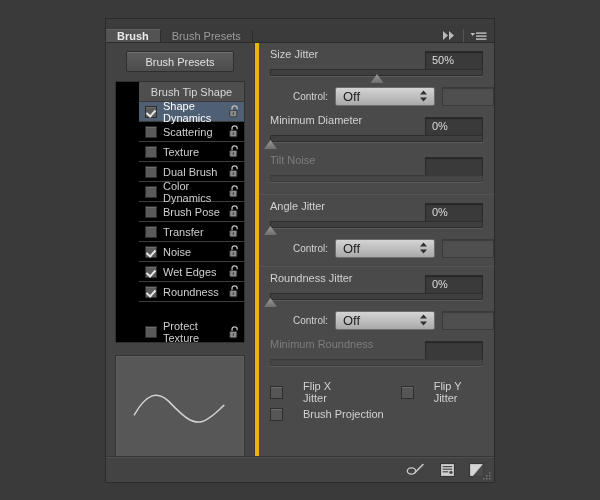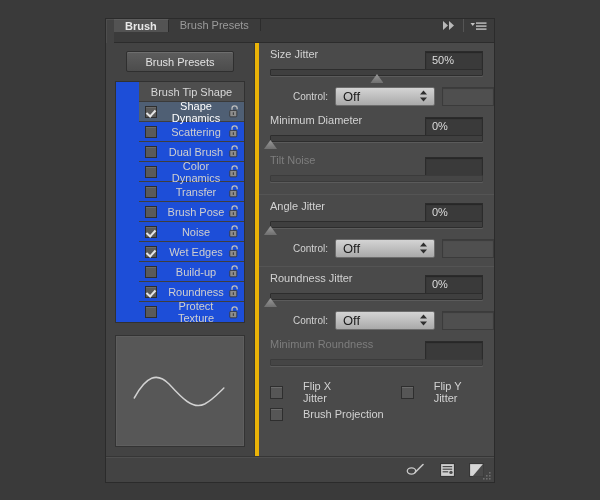--- a/index.html
+++ b/index.html
@@ -19,24 +19,23 @@
     border: 1px solid #2b2b2b;
     box-shadow: 0 0 0 1px #4e4e4e inset;
     display: flex; flex-direction: column;
   }
 
   
   #tabbar {
     height: 24px;
     background: #3b3b3b;
     border-bottom: 1px solid #2c2c2c;
-    display: flex; align-items: flex-start;
+    display: flex; align-items: flex-end;
     position: relative;
     flex: 0 0 auto;
-    margin-left: 8px;
   }
   .tab {
     display: flex; align-items: center;
     padding: 0 11px;
     font-size: 11px;
     color: #9b9b9b;
     border-right: 1px solid #2c2c2c;
     background: #3b3b3b;
     cursor: default;
   }
@@ -82,44 +81,44 @@
     box-shadow: 0 1px 0 #6e6e6e inset;
     border-radius: 2px;
     color: #e2e2e2; font-size: 11px;
     display: flex; align-items: center; justify-content: center;
     cursor: pointer;
   }
 
   
   #optlist {
     margin: 0 9px;
-    background: #1d4ed8;
+    background: #000000;
     border: 1px solid #313131;
     flex: 0 0 auto;
     padding-left: 23px;
   }
   .opt-header {
     height: 20px;
     display: flex; align-items: center; justify-content: center;
     font-size: 11px; color: #d8d8d8;
     background: #4e4e4e;
     border-bottom: 1px solid #3a3a3a;
   }
   .opt-row {
     height: 20px;
     display: flex; align-items: center;
     padding: 0 4px 0 6px;
     border-bottom: 1px solid #3e3e3e;
     font-size: 11px;
     color: #cfcfcf;
     cursor: pointer;
   }
-  .opt-row:last-child { border-bottom: none; }
+  .opt-row:last-child { border-bottom: none; margin-top: 20px; }
   .opt-row.selected { background: #4f5f74; color: #ffffff; }
-  .opt-row .lbl { flex: 1; margin-left: 6px; text-align: center; }
+  .opt-row .lbl { flex: 1; margin-left: 6px; }
 
   .cb {
     width: 12px; height: 12px;
     background: #5a5a5a;
     border: 1px solid #2e2e2e;
     box-shadow: 0 1px 0 #6b6b6b inset;
     position: relative;
     flex: 0 0 auto;
   }
   .cb.checked::after {
@@ -304,75 +303,75 @@
             <span class="cb"></span>
             <span class="lbl">Scattering</span>
             <span style="line-height: 0;"><svg width="11" height="13" viewBox="0 0 11 13">
                 <path d="M3 5.5 V3.4 A2.6 2.6 0 0 1 8.2 3.4 V4.2" fill="none" stroke="#bdbdbd" stroke-width="1.25"></path>
                 <rect x="0.8" y="5.4" width="7" height="6.4" rx="0.8" fill="#8d8d8d" stroke="#2f2f2f" stroke-width="0.8"></rect>
                 <rect x="3.8" y="7.3" width="1.1" height="2.6" fill="#3a3a3a"></rect>
               </svg></span>
           </div>
           <div class="opt-row">
             <span class="cb"></span>
+            <span class="lbl">Texture</span>
+            <span style="line-height: 0;"><svg width="11" height="13" viewBox="0 0 11 13">
+                <path d="M3 5.5 V3.4 A2.6 2.6 0 0 1 8.2 3.4 V4.2" fill="none" stroke="#bdbdbd" stroke-width="1.25"></path>
+                <rect x="0.8" y="5.4" width="7" height="6.4" rx="0.8" fill="#8d8d8d" stroke="#2f2f2f" stroke-width="0.8"></rect>
+                <rect x="3.8" y="7.3" width="1.1" height="2.6" fill="#3a3a3a"></rect>
+              </svg></span>
+          </div>
+          <div class="opt-row">
+            <span class="cb"></span>
             <span class="lbl">Dual Brush</span>
             <span style="line-height: 0;"><svg width="11" height="13" viewBox="0 0 11 13">
                 <path d="M3 5.5 V3.4 A2.6 2.6 0 0 1 8.2 3.4 V4.2" fill="none" stroke="#bdbdbd" stroke-width="1.25"></path>
                 <rect x="0.8" y="5.4" width="7" height="6.4" rx="0.8" fill="#8d8d8d" stroke="#2f2f2f" stroke-width="0.8"></rect>
                 <rect x="3.8" y="7.3" width="1.1" height="2.6" fill="#3a3a3a"></rect>
               </svg></span>
           </div>
           <div class="opt-row">
             <span class="cb"></span>
             <span class="lbl">Color Dynamics</span>
             <span style="line-height: 0;"><svg width="11" height="13" viewBox="0 0 11 13">
                 <path d="M3 5.5 V3.4 A2.6 2.6 0 0 1 8.2 3.4 V4.2" fill="none" stroke="#bdbdbd" stroke-width="1.25"></path>
                 <rect x="0.8" y="5.4" width="7" height="6.4" rx="0.8" fill="#8d8d8d" stroke="#2f2f2f" stroke-width="0.8"></rect>
                 <rect x="3.8" y="7.3" width="1.1" height="2.6" fill="#3a3a3a"></rect>
               </svg></span>
           </div>
           <div class="opt-row">
             <span class="cb"></span>
+            <span class="lbl">Brush Pose</span>
+            <span style="line-height: 0;"><svg width="11" height="13" viewBox="0 0 11 13">
+                <path d="M3 5.5 V3.4 A2.6 2.6 0 0 1 8.2 3.4 V4.2" fill="none" stroke="#bdbdbd" stroke-width="1.25"></path>
+                <rect x="0.8" y="5.4" width="7" height="6.4" rx="0.8" fill="#8d8d8d" stroke="#2f2f2f" stroke-width="0.8"></rect>
+                <rect x="3.8" y="7.3" width="1.1" height="2.6" fill="#3a3a3a"></rect>
+              </svg></span>
+          </div>
+          <div class="opt-row">
+            <span class="cb"></span>
             <span class="lbl">Transfer</span>
-            <span style="line-height: 0;"><svg width="11" height="13" viewBox="0 0 11 13">
-                <path d="M3 5.5 V3.4 A2.6 2.6 0 0 1 8.2 3.4 V4.2" fill="none" stroke="#bdbdbd" stroke-width="1.25"></path>
-                <rect x="0.8" y="5.4" width="7" height="6.4" rx="0.8" fill="#8d8d8d" stroke="#2f2f2f" stroke-width="0.8"></rect>
-                <rect x="3.8" y="7.3" width="1.1" height="2.6" fill="#3a3a3a"></rect>
-              </svg></span>
-          </div>
-          <div class="opt-row">
-            <span class="cb"></span>
-            <span class="lbl">Brush Pose</span>
             <span style="line-height: 0;"><svg width="11" height="13" viewBox="0 0 11 13">
                 <path d="M3 5.5 V3.4 A2.6 2.6 0 0 1 8.2 3.4 V4.2" fill="none" stroke="#bdbdbd" stroke-width="1.25"></path>
                 <rect x="0.8" y="5.4" width="7" height="6.4" rx="0.8" fill="#8d8d8d" stroke="#2f2f2f" stroke-width="0.8"></rect>
                 <rect x="3.8" y="7.3" width="1.1" height="2.6" fill="#3a3a3a"></rect>
               </svg></span>
           </div>
           <div class="opt-row">
             <span class="cb checked"></span>
             <span class="lbl">Noise</span>
             <span style="line-height: 0;"><svg width="11" height="13" viewBox="0 0 11 13">
                 <path d="M3 5.5 V3.4 A2.6 2.6 0 0 1 8.2 3.4 V4.2" fill="none" stroke="#bdbdbd" stroke-width="1.25"></path>
                 <rect x="0.8" y="5.4" width="7" height="6.4" rx="0.8" fill="#8d8d8d" stroke="#2f2f2f" stroke-width="0.8"></rect>
                 <rect x="3.8" y="7.3" width="1.1" height="2.6" fill="#3a3a3a"></rect>
               </svg></span>
           </div>
           <div class="opt-row">
             <span class="cb checked"></span>
             <span class="lbl">Wet Edges</span>
-            <span style="line-height: 0;"><svg width="11" height="13" viewBox="0 0 11 13">
-                <path d="M3 5.5 V3.4 A2.6 2.6 0 0 1 8.2 3.4 V4.2" fill="none" stroke="#bdbdbd" stroke-width="1.25"></path>
-                <rect x="0.8" y="5.4" width="7" height="6.4" rx="0.8" fill="#8d8d8d" stroke="#2f2f2f" stroke-width="0.8"></rect>
-                <rect x="3.8" y="7.3" width="1.1" height="2.6" fill="#3a3a3a"></rect>
-              </svg></span>
-          </div>
-          <div class="opt-row">
-            <span class="cb"></span>
-            <span class="lbl">Build-up</span>
             <span style="line-height: 0;"><svg width="11" height="13" viewBox="0 0 11 13">
                 <path d="M3 5.5 V3.4 A2.6 2.6 0 0 1 8.2 3.4 V4.2" fill="none" stroke="#bdbdbd" stroke-width="1.25"></path>
                 <rect x="0.8" y="5.4" width="7" height="6.4" rx="0.8" fill="#8d8d8d" stroke="#2f2f2f" stroke-width="0.8"></rect>
                 <rect x="3.8" y="7.3" width="1.1" height="2.6" fill="#3a3a3a"></rect>
               </svg></span>
           </div>
           <div class="opt-row">
             <span class="cb checked"></span>
             <span class="lbl">Roundness</span>
             <span style="line-height: 0;"><svg width="11" height="13" viewBox="0 0 11 13">

